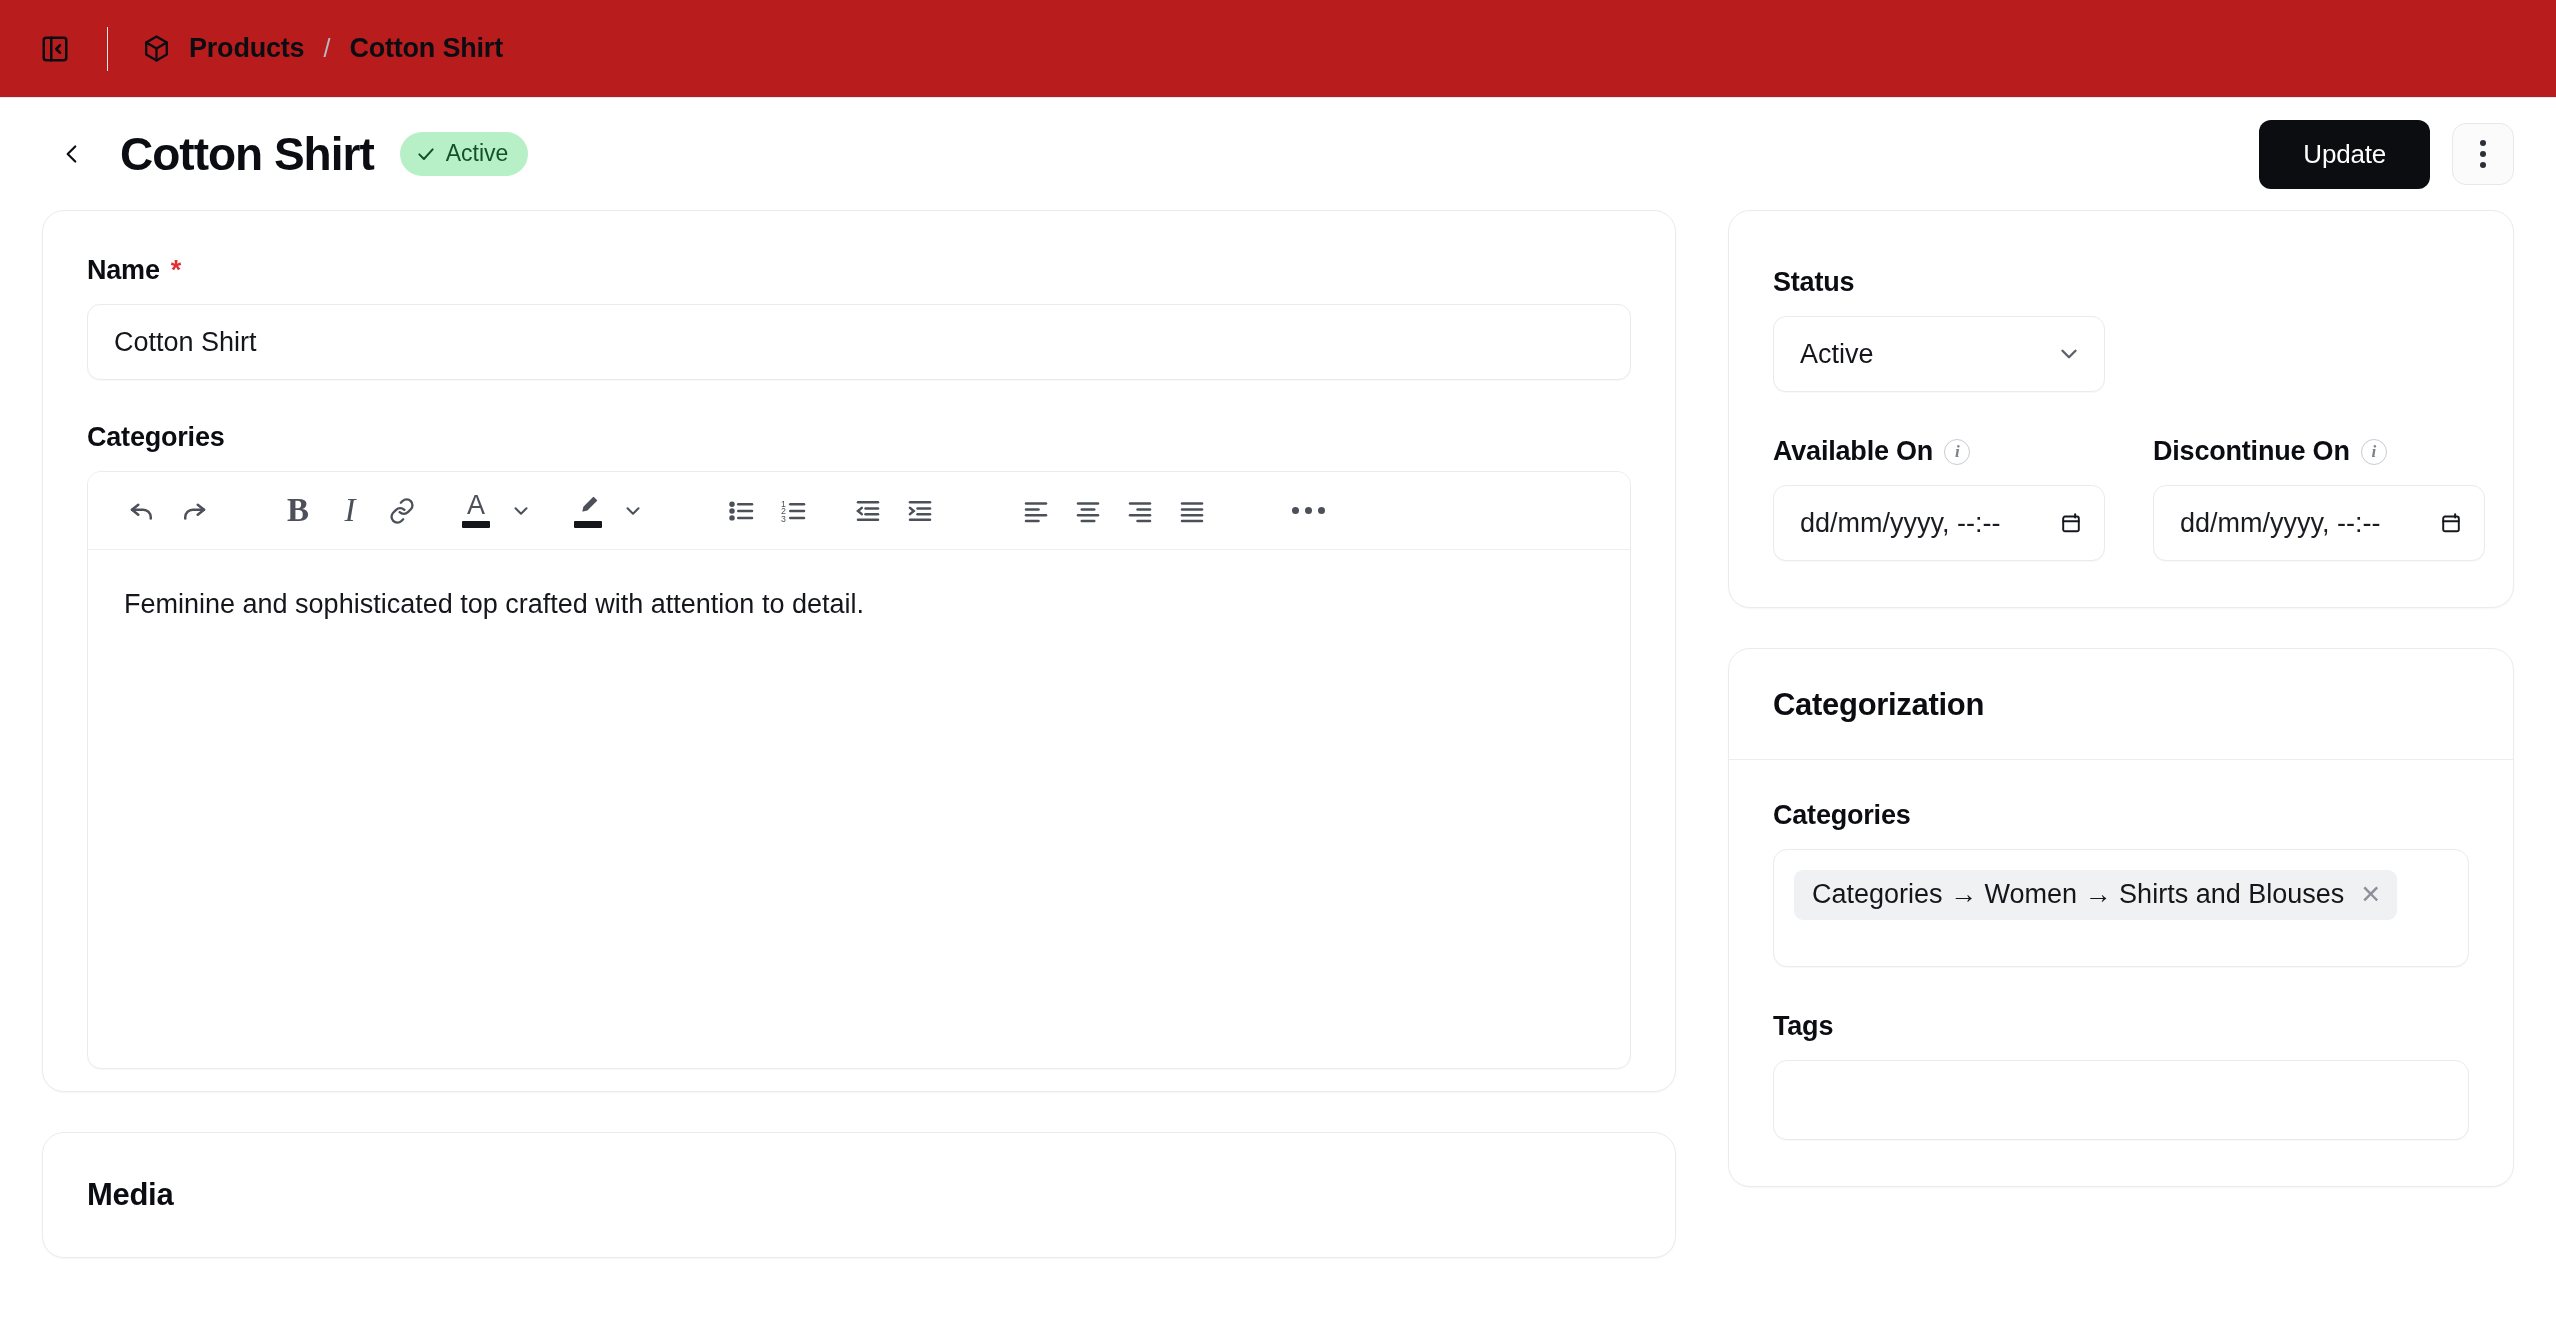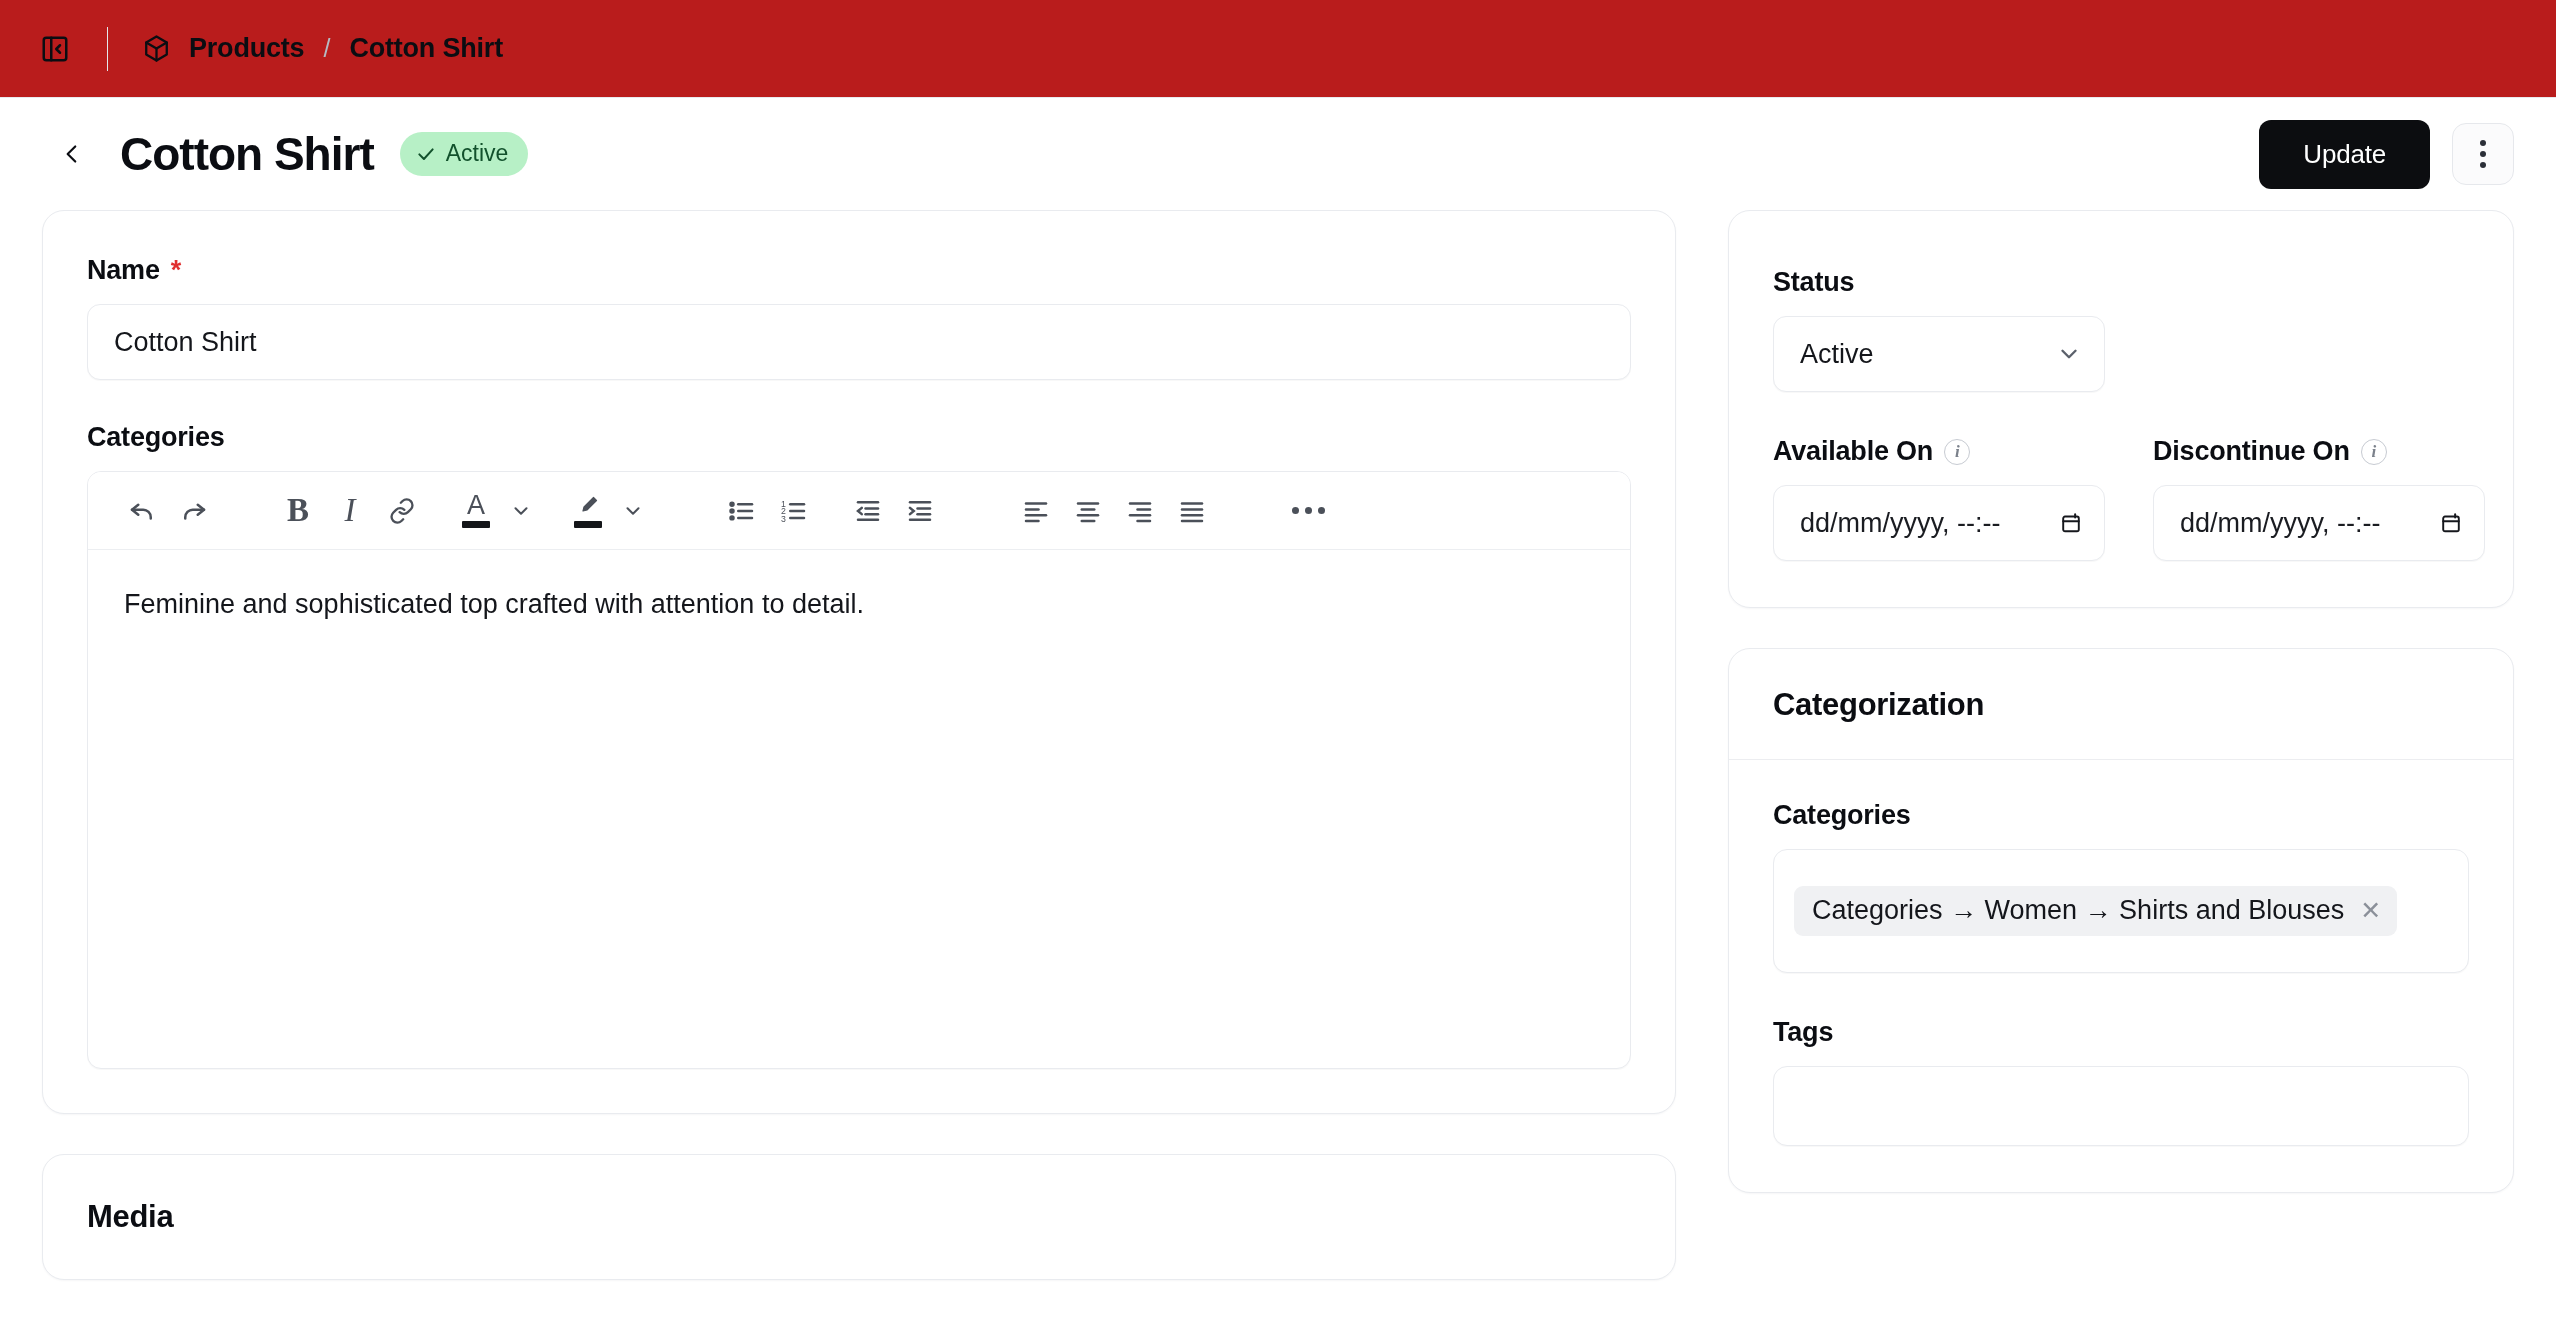--- a/index.html
+++ b/index.html
@@ -97,21 +97,21 @@
   .col-right { width: 786px; flex: none; }
 
   .card {
     background: #fff;
     border: 1px solid #e9ebef;
     border-radius: 22px;
     box-shadow: 0 1px 2px rgba(16,24,40,0.04);
   }
 
   
-  .card-main { padding: 44px 44px 44px 44px; }
+  .card-main { padding: 44px 44px 22px 44px; }
   .field-label {
     font-size: 27px; font-weight: 700; color: #0b0d12;
     letter-spacing: -0.2px; display: flex; align-items: center; gap: 11px;
   }
   .req { color: #e03030; font-size: 27px; font-weight: 700; line-height: 1; }
   .text-input {
     width: 100%; height: 76px;
     border: 1px solid #e9ebef; border-radius: 13px;
     background: #fff;
     font-size: 27px; color: #14161b;
@@ -194,21 +194,21 @@
   }
   .date-input .cal { margin-left: auto; display: flex; color: #15171c; }
 
   .card-cat { margin-top: 40px; }
   .cat-head { padding: 38px 44px 36px 44px; border-bottom: 1px solid #ecedf0; }
   .cat-body { padding: 40px 44px 46px 44px; }
   .chipbox {
     margin-top: 18px;
     min-height: 118px;
     border: 1px solid #e9ebef; border-radius: 14px;
-    background: #fff; padding: 36px 20px;
+    background: #fff; padding: 20px 20px;
     box-shadow: 0 1px 1px rgba(16,24,40,0.03);
   }
   .chip {
     display: inline-flex; align-items: center; gap: 16px;
     background: #f0f1f3; color: #14161b;
     border-radius: 9px; padding: 9px 16px 10px 18px;
     font-size: 27px;
   }
   .chip-x { color: #8b9099; font-size: 25px; cursor: pointer; line-height: 1; }
   .tagbox {

